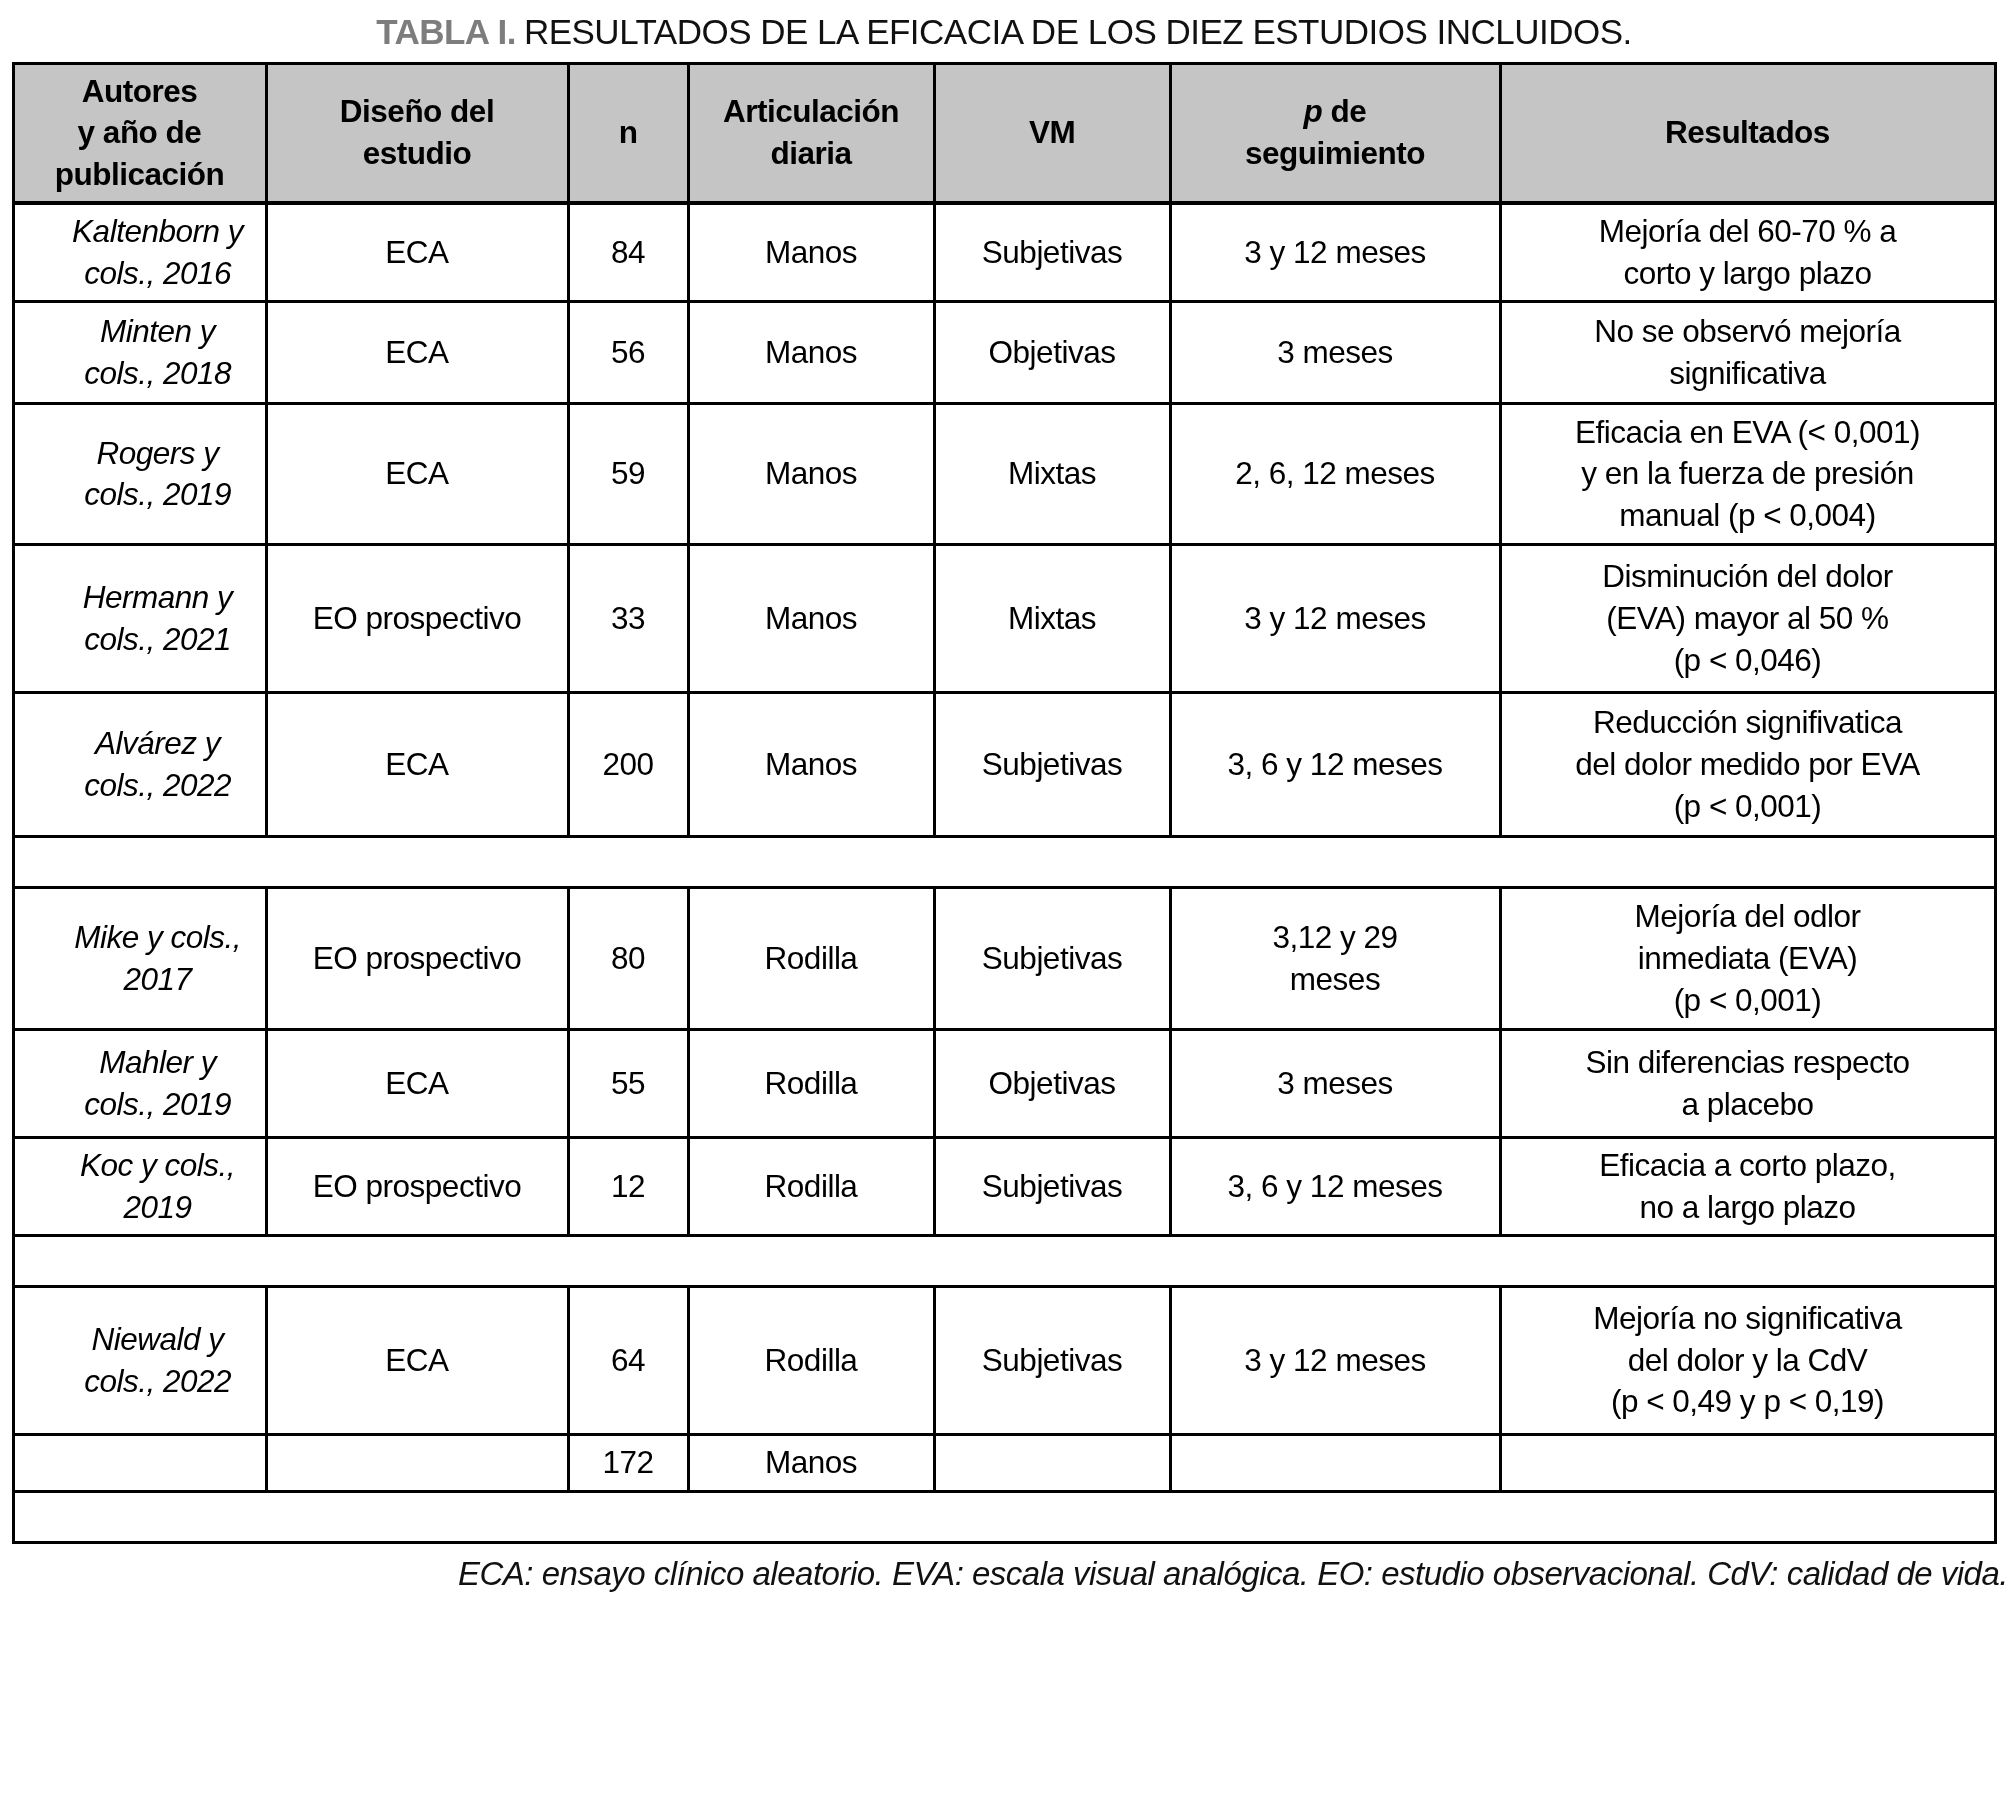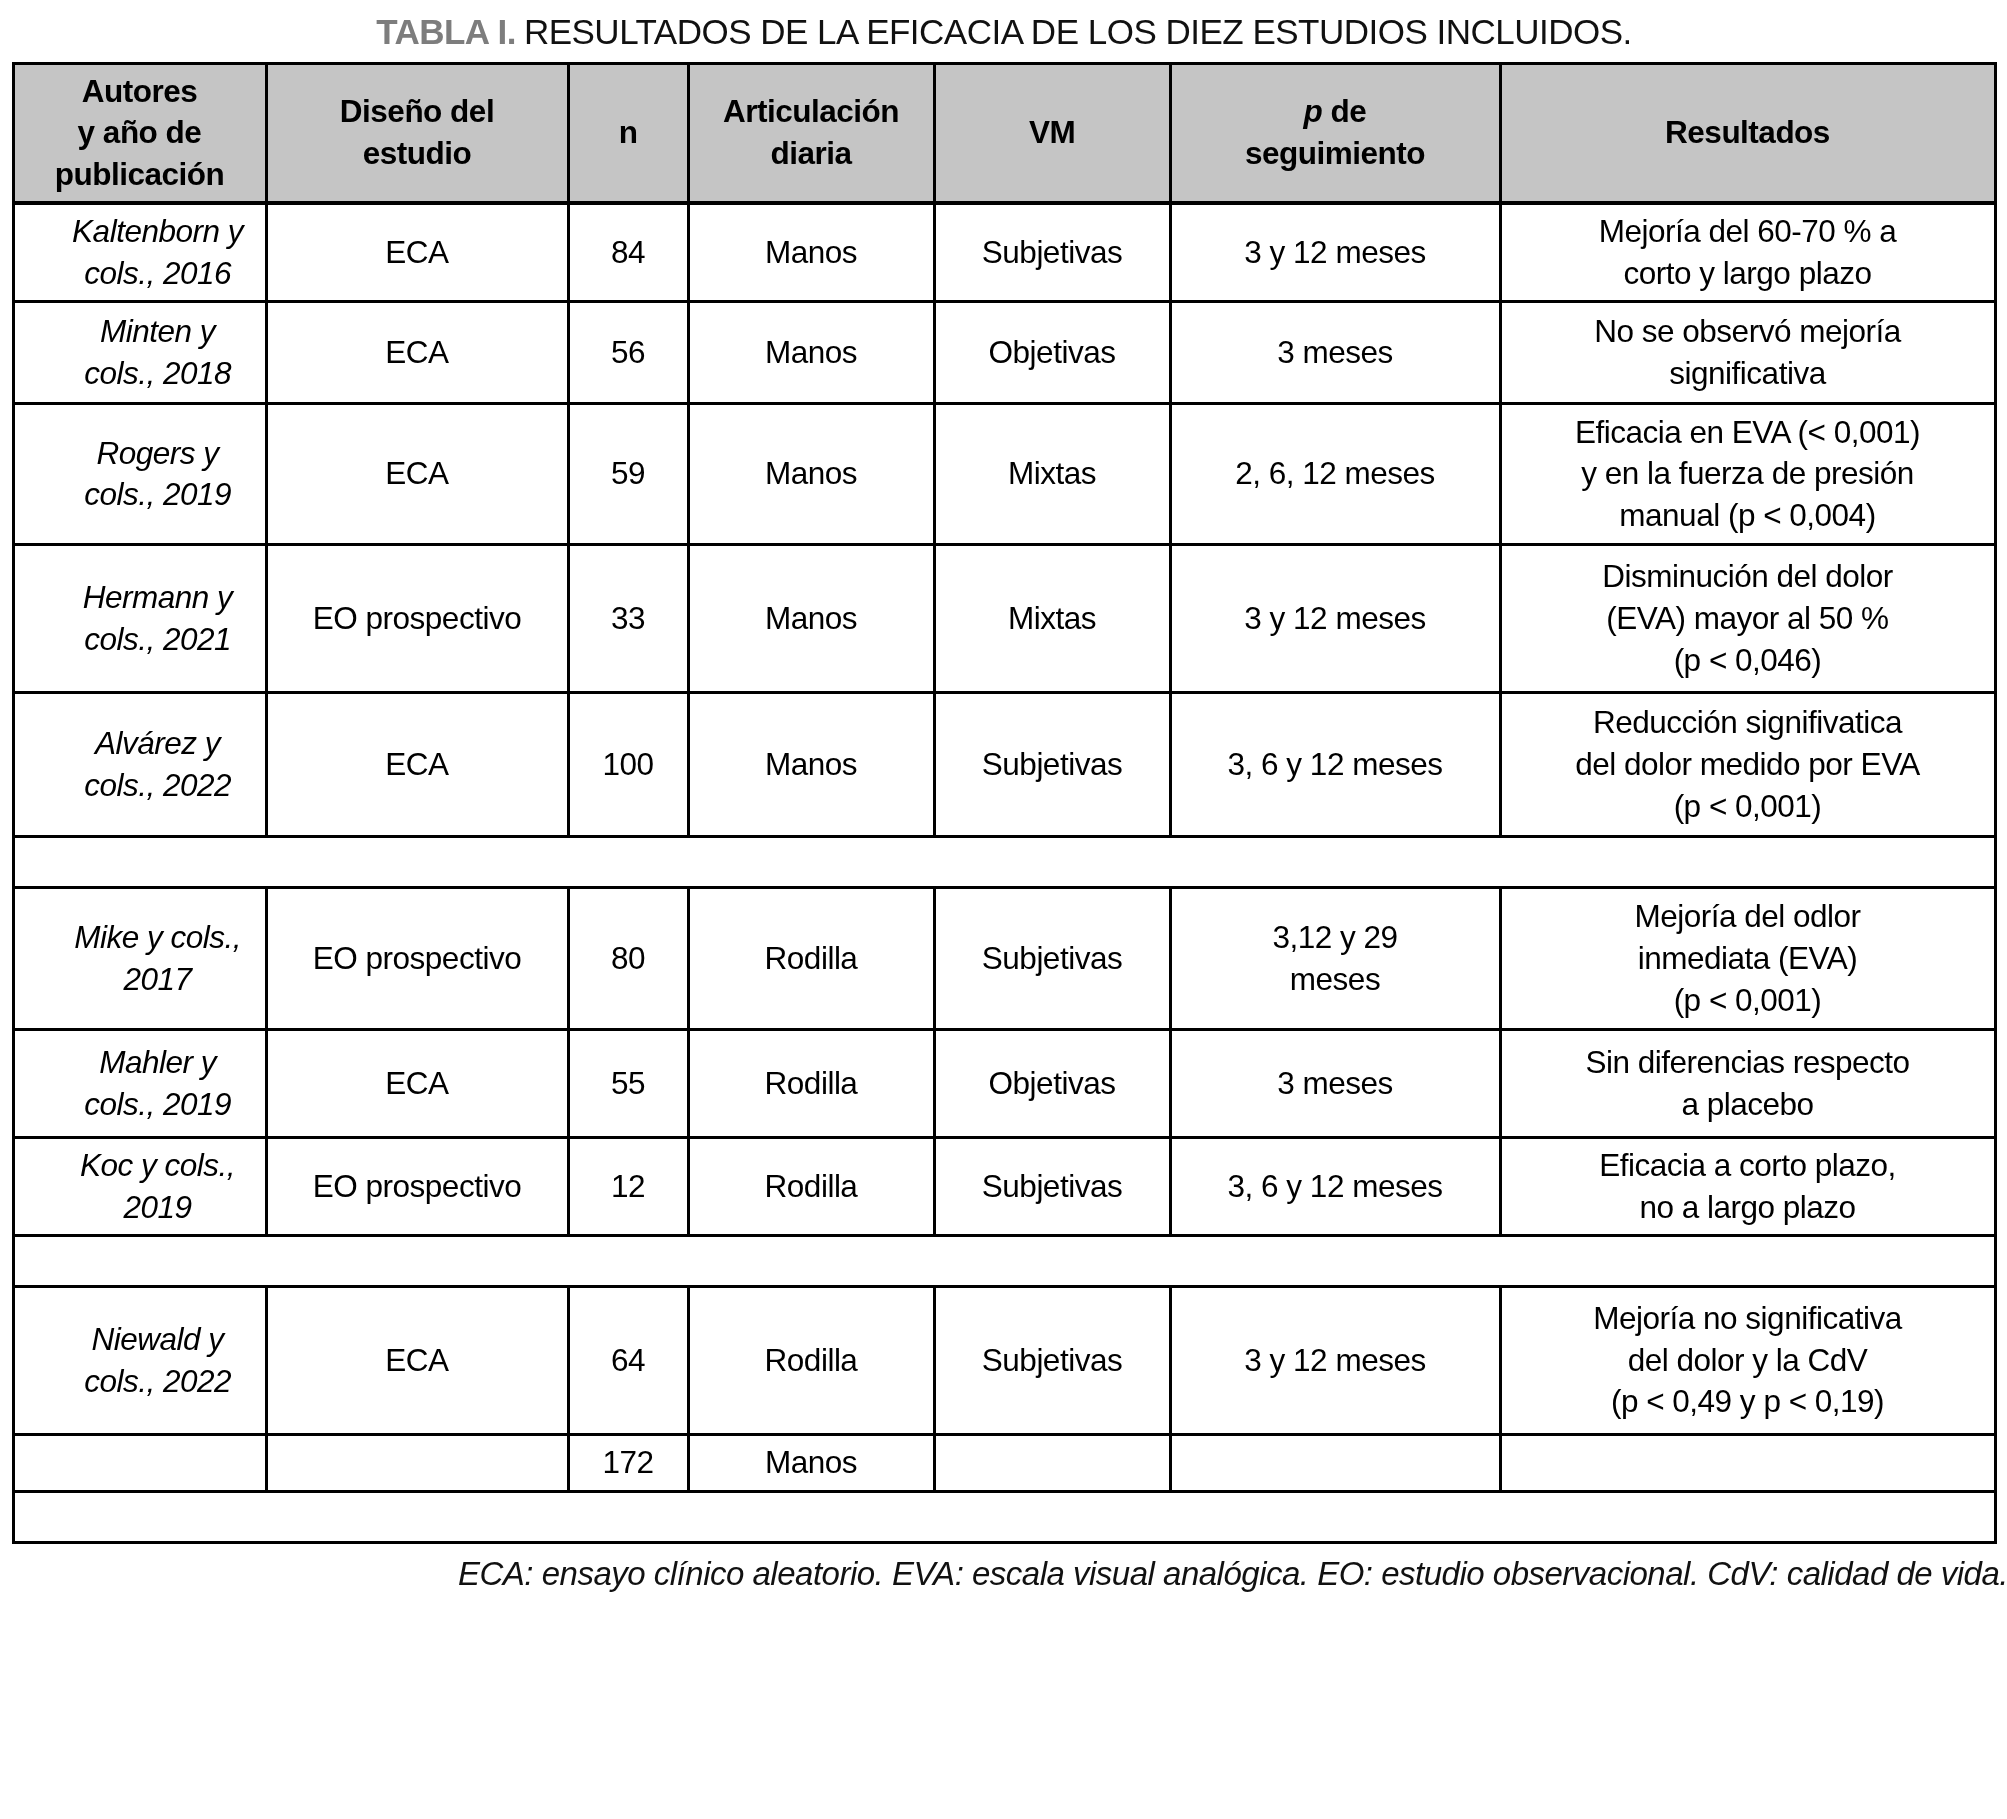--- a/index.html
+++ b/index.html
@@ -142,21 +142,21 @@
         <td>Mixtas</td>
         <td>3 y 12 meses</td>
         <td>Disminución del dolor
 (EVA) mayor al 50 %
 (p &lt; 0,046)</td>
       </tr>
       <tr style="height:144px">
         <td class="c-aut">Alvárez y
 cols., 2022</td>
         <td>ECA</td>
-        <td>100</td>
+        <td>200</td>
         <td>Manos</td>
         <td>Subjetivas</td>
         <td>3, 6 y 12 meses</td>
         <td>Reducción signifivatica
 del dolor medido por EVA
 (p &lt; 0,001)</td>
       </tr>
       <tr class="sep" style="height:51px">
         <td colspan="7"></td>
       </tr>

